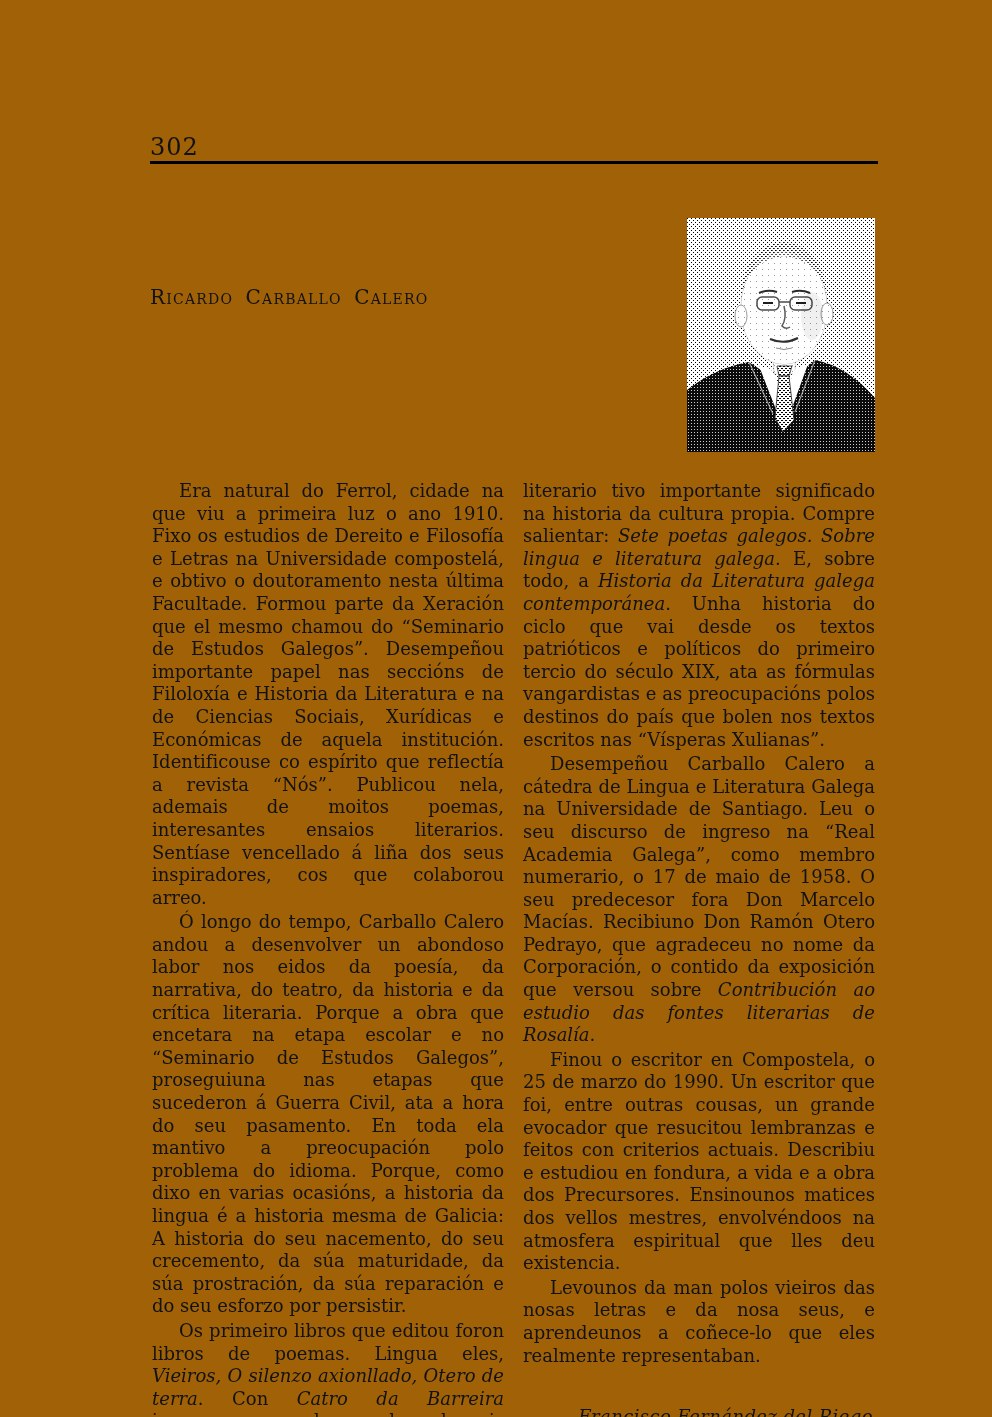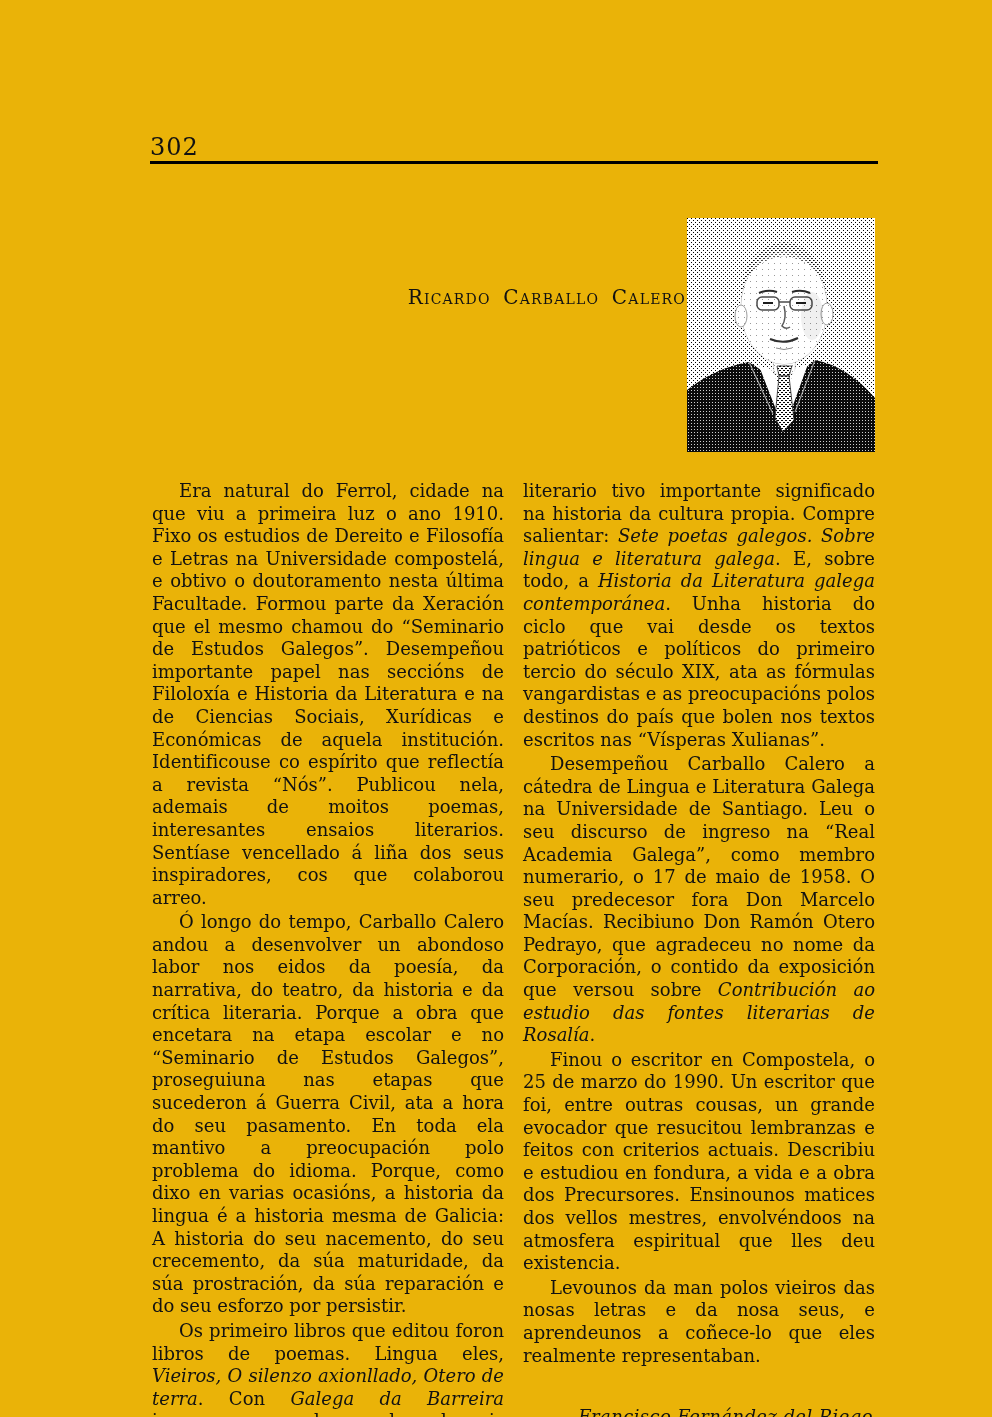--- a/index.html
+++ b/index.html
@@ -1,33 +1,33 @@
 <!DOCTYPE html>
 <html lang="gl"><head>
 <meta charset="utf-8">
 <style>
   html,body { margin:0; padding:0; background:#ffffff; }
   .page {
-    position:relative; width:992px; height:1417px; background:#eab308;
+    position:relative; width:992px; height:1417px; background:#a16207;
     font-family:"DejaVu Serif", serif; color:#121212; overflow:hidden;
   }
   .running-head { position:absolute; left:150px; top:133px; width:728px; height:30px; }
   .page-num {
     position:absolute; left:0; top:0; font-size:24px; letter-spacing:1px;
   }
   .head-title {
     display:block; text-align:center; font-variant:small-caps;
     font-size:19px; letter-spacing:0.6px; padding-top:3px;
   }
   .rule { position:absolute; left:150px; top:161px; width:728px; height:3px; background:#000; }
   .photo { position:absolute; left:687px; top:218px; width:188px; height:234px; }
   .photo svg { display:block; width:188px; height:234px; }
   .article-title {
     position:absolute; left:150px; top:285px; width:536px; margin:0;
-    text-align:right; font-weight:normal; font-variant:small-caps;
+    text-align:left; font-weight:normal; font-variant:small-caps;
     font-size:20px; letter-spacing:1.2px; word-spacing:5px;
   }
   .columns {
     position:absolute; left:150px; top:478px; width:728px;
     display:flex; gap:15px;
   }
   .col { width:356px; font-size:18px; line-height:22.6px; text-align:justify; }
   .col p.para { margin:2px; text-indent:27px; }
   .col p.para.no-indent { text-indent:0; }
   .col i { font-style:italic; }
@@ -109,21 +109,21 @@
       <path d="M128 142 L108 194" stroke="#e8e8e8" stroke-width="1.2" opacity="0.65"></path>
     </svg>
   </div>
 
   <h1 class="article-title">Ricardo Carballo Calero</h1>
 
   <div class="columns">
     <div class="col">
         <p class="para"><span>Era natural do Ferrol, cidade na que viu a primeira luz o ano 1910. Fixo os estudios de Dereito e Filosofía e Letras na Universidade compostelá, e obtivo o doutoramento nesta última Facultade. Formou parte da Xeración que el mesmo chamou do “Seminario de Estudos Galegos”. Desempeñou importante papel nas seccións de Filoloxía e Historia da Literatura e na de Ciencias Sociais, Xurídicas e Económicas de aquela institución. Identificouse co espírito que reflectía a revista “Nós”. Publicou nela, ademais de moitos poemas, interesantes ensaios literarios. Sentíase vencellado á liña dos seus inspiradores, cos que colaborou arreo.</span></p>
         <p class="para"><span>Ó longo do tempo, Carballo Calero andou a desenvolver un abondoso labor nos eidos da poesía, da narrativa, do teatro, da historia e da crítica literaria. Porque a obra que encetara na etapa escolar e no “Seminario de Estudos Galegos”, proseguiuna nas etapas que sucederon á Guerra Civil, ata a hora do seu pasamento. En toda ela mantivo a preocupación polo problema do idioma. Porque, como dixo en varias ocasións, a historia da lingua é a historia mesma de Galicia: A historia do seu nacemento, do seu crecemento, da súa maturidade, da súa prostración, da súa reparación e do seu esforzo por persistir.</span></p>
-        <p class="para"><span>Os primeiro libros que editou foron libros de poemas. Lingua eles, </span><i>Vieiros, O silenzo axionllado, Otero de terra</i><span>. Con </span><i>Galega da Barreira</i><span> inaugurou a novela en galego despois da Guerra Civil. Con </span><i>Catro pezas</i><span> fixo a súa contribución ó teatro no noso idioma. O labor que realizou como crítico</span></p>
+        <p class="para"><span>Os primeiro libros que editou foron libros de poemas. Lingua eles, </span><i>Vieiros, O silenzo axionllado, Otero de terra</i><span>. Con </span><i>Catro da Barreira</i><span> inaugurou a novela en galego despois da Guerra Civil. Con </span><i>Catro pezas</i><span> fixo a súa contribución ó teatro no noso idioma. O labor que realizou como crítico</span></p>
       </div>
     <div class="col">
       <div>
           <p class="para no-indent"><span>literario tivo importante significado na historia da cultura propia. Compre salientar: </span><i>Sete poetas galegos. Sobre lingua e literatura galega</i><span>. E, sobre todo, a </span><i>Historia da Literatura galega contemporánea</i><span>. Unha historia do ciclo que vai desde os textos patrióticos e políticos do primeiro tercio do século XIX, ata as fórmulas vangardistas e as preocupacións polos destinos do país que bolen nos textos escritos nas “Vísperas Xulianas”.</span></p>
           <p class="para"><span>Desempeñou Carballo Calero a cátedra de Lingua e Literatura Galega na Universidade de Santiago. Leu o seu discurso de ingreso na “Real Academia Galega”, como membro numerario, o 17 de maio de 1958. O seu predecesor fora Don Marcelo Macías. Recibiuno Don Ramón Otero Pedrayo, que agradeceu no nome da Corporación, o contido da exposición que versou sobre </span><i>Contribución ao estudio das fontes literarias de Rosalía</i><span>.</span></p>
           <p class="para"><span>Finou o escritor en Compostela, o 25 de marzo do 1990. Un escritor que foi, entre outras cousas, un grande evocador que resucitou lembranzas e feitos con criterios actuais. Describiu e estudiou en fondura, a vida e a obra dos Precursores. Ensinounos matices dos vellos mestres, envolvéndoos na atmosfera espiritual que lles deu existencia.</span></p>
           <p class="para"><span>Levounos da man polos vieiros das nosas letras e da nosa seus, e aprendeunos a coñece-lo que eles realmente representaban.</span></p>
         </div>
       <div class="signature">Francisco Fernández del Riego</div>
     </div>

